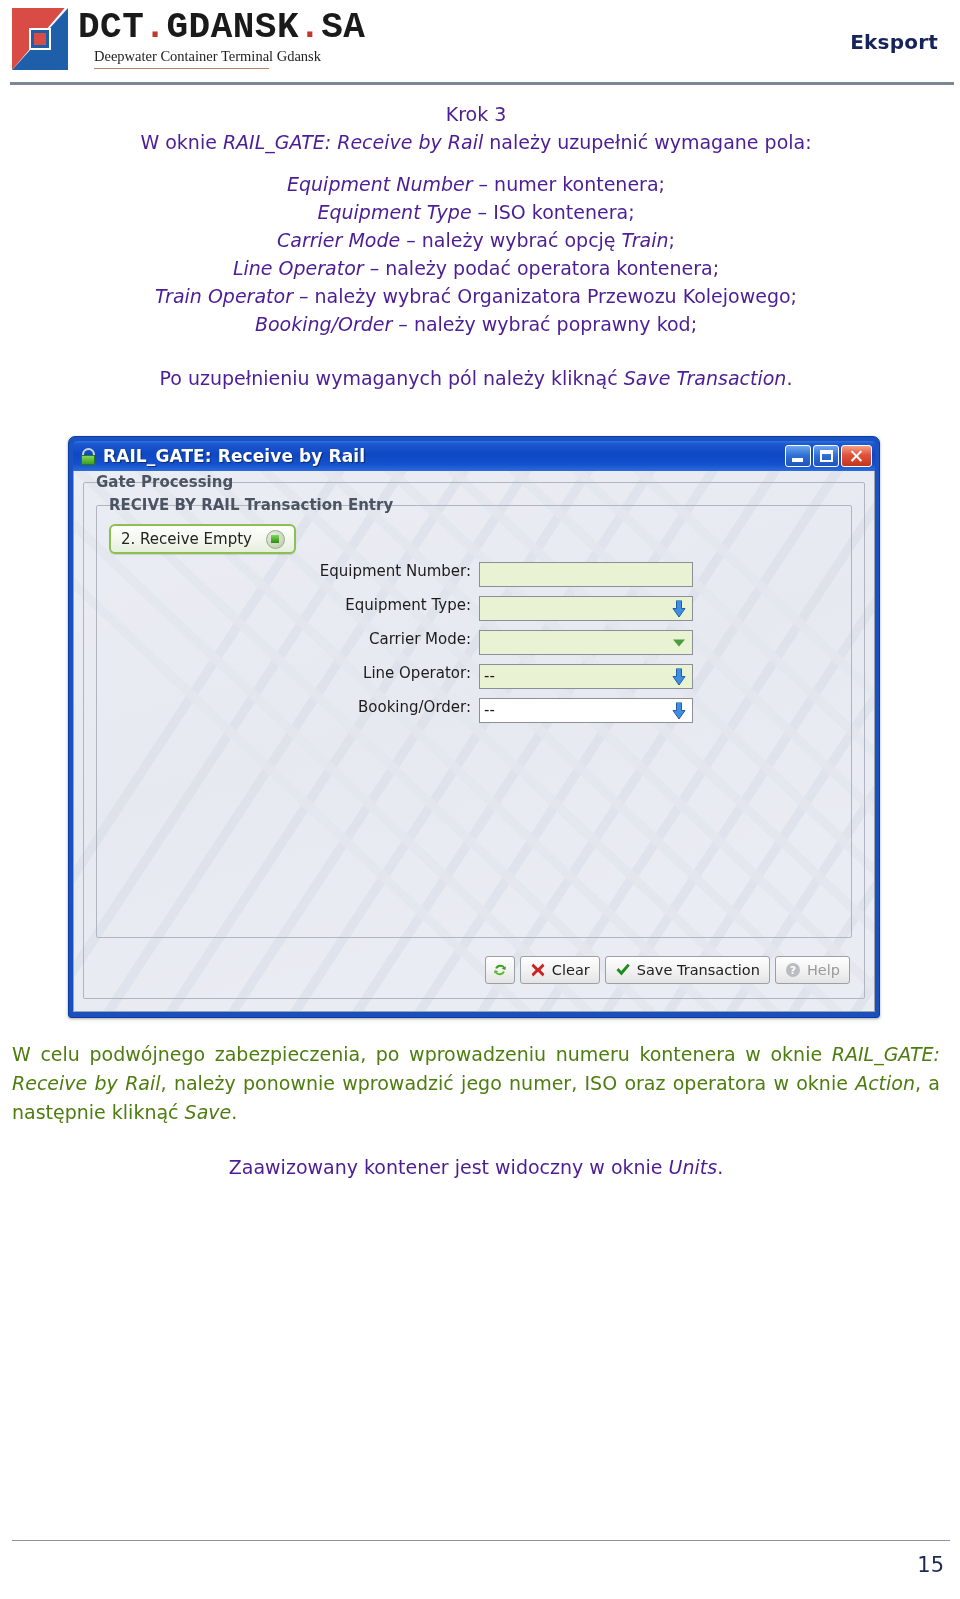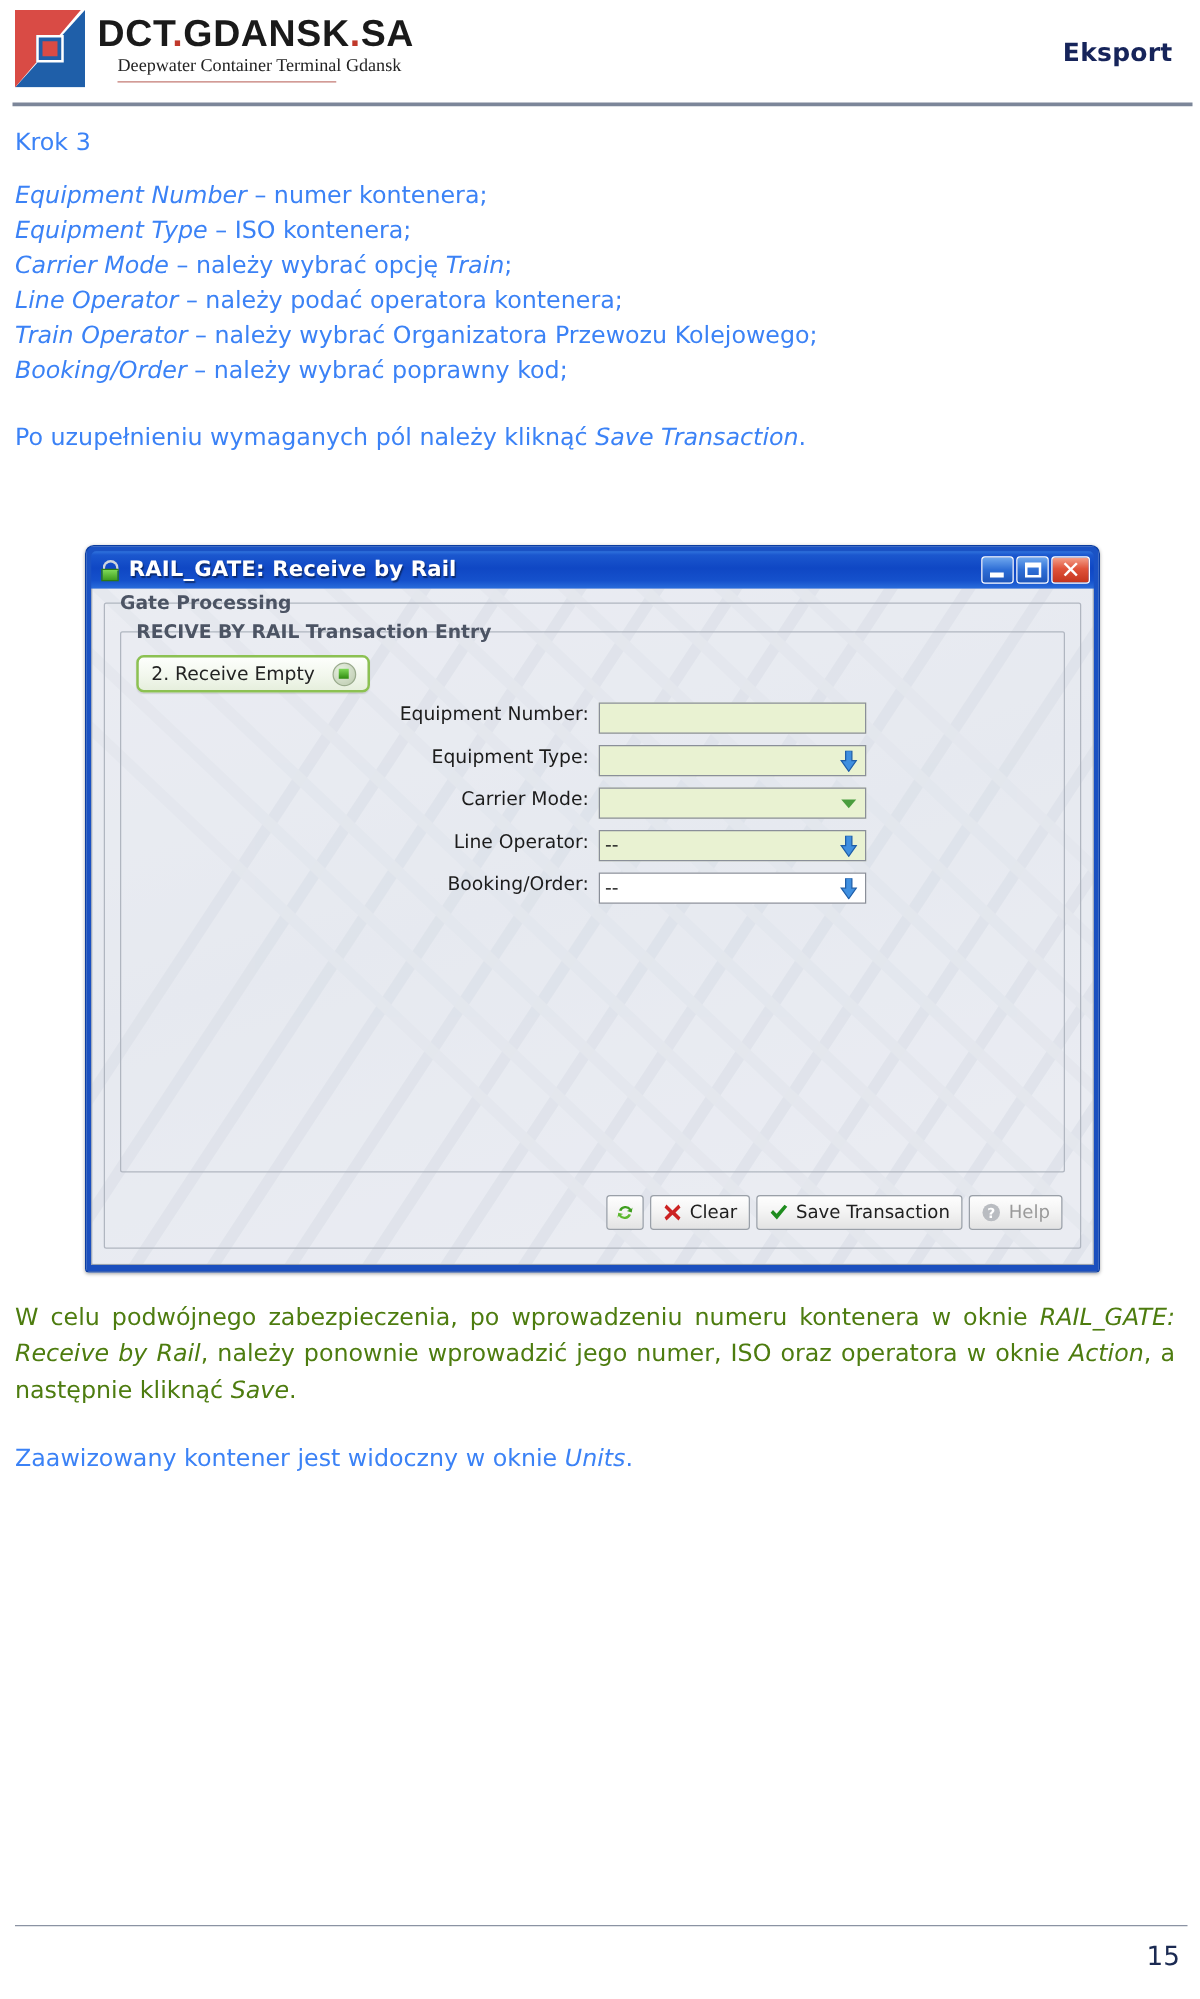--- a/index.html
+++ b/index.html
@@ -54,23 +54,23 @@
   .logo-mark .lm-sq::after {
     content: "";
     position: absolute;
     left: 3px; top: 3px; right: 3px; bottom: 3px;
     background: #d94b45;
   }
   .logo-text {
     margin-left: 10px;
   }
   .logo-title {
-    font-family: Liberation Sans, sans-serif;
+    font-family: Liberation Mono, monospace;
     font-weight: bold;
-    font-size: 30px;
+    font-size: 36px;
     letter-spacing: 0.5px;
     color: #1a1a1a;
     line-height: 1.05;
     white-space: nowrap;
   }
   .logo-title .dot { color: #c0392b; }
   .logo-sub {
     font-family: "Liberation Serif", "DejaVu Serif", serif;
     font-size: 14.5px;
     color: #222;
@@ -102,22 +102,23 @@
 
   
   .content {
     position: absolute;
     left: 12px; top: 100px;
     width: 928px;
   }
   .line {
     font-size: 19px;
     line-height: 28px;
-    color: #3b82f6;
-    white-space: nowrap;
+    color: #4c1d95;
+    white-space: nowrap;
+    text-align: center;
   }
   .line.wrap { white-space: normal; }
   .it { font-style: italic; }
   .gap-sm { height: 14px; }
   .gap-md { height: 26px; }
 
   .para-just {
     font-size: 19px;
     line-height: 29px;
     color: #4d7c0f;
@@ -411,20 +412,23 @@
     </div>
   </div>
   <div class="header-right">Eksport</div>
   <div class="header-rule"></div>
 </div>
 
 <div class="content">
 
   <div class="line">Krok 3</div>
 
+  <div class="line">
+    <span>W oknie </span><span class="it">RAIL_GATE: Receive by Rail</span><span> należy uzupełnić wymagane pola:</span>
+  </div>
 
   <div class="gap-sm"></div>
 
   <div class="line">
     <span class="it">Equipment Number</span><span> – numer kontenera;</span>
   </div>
   <div class="line">
     <span class="it">Equipment Type</span><span> – ISO kontenera;</span>
   </div>
   <div class="line">

